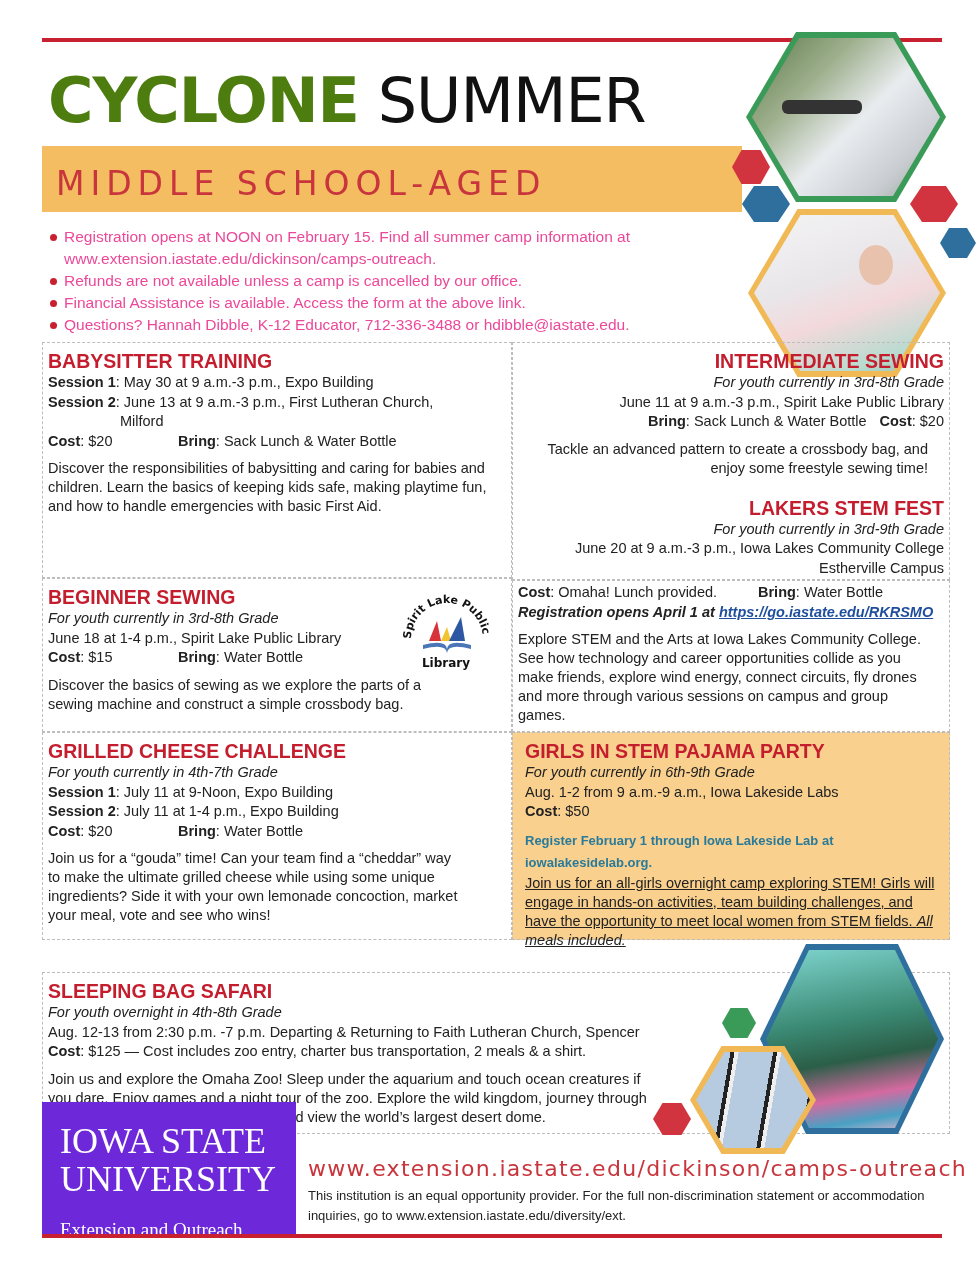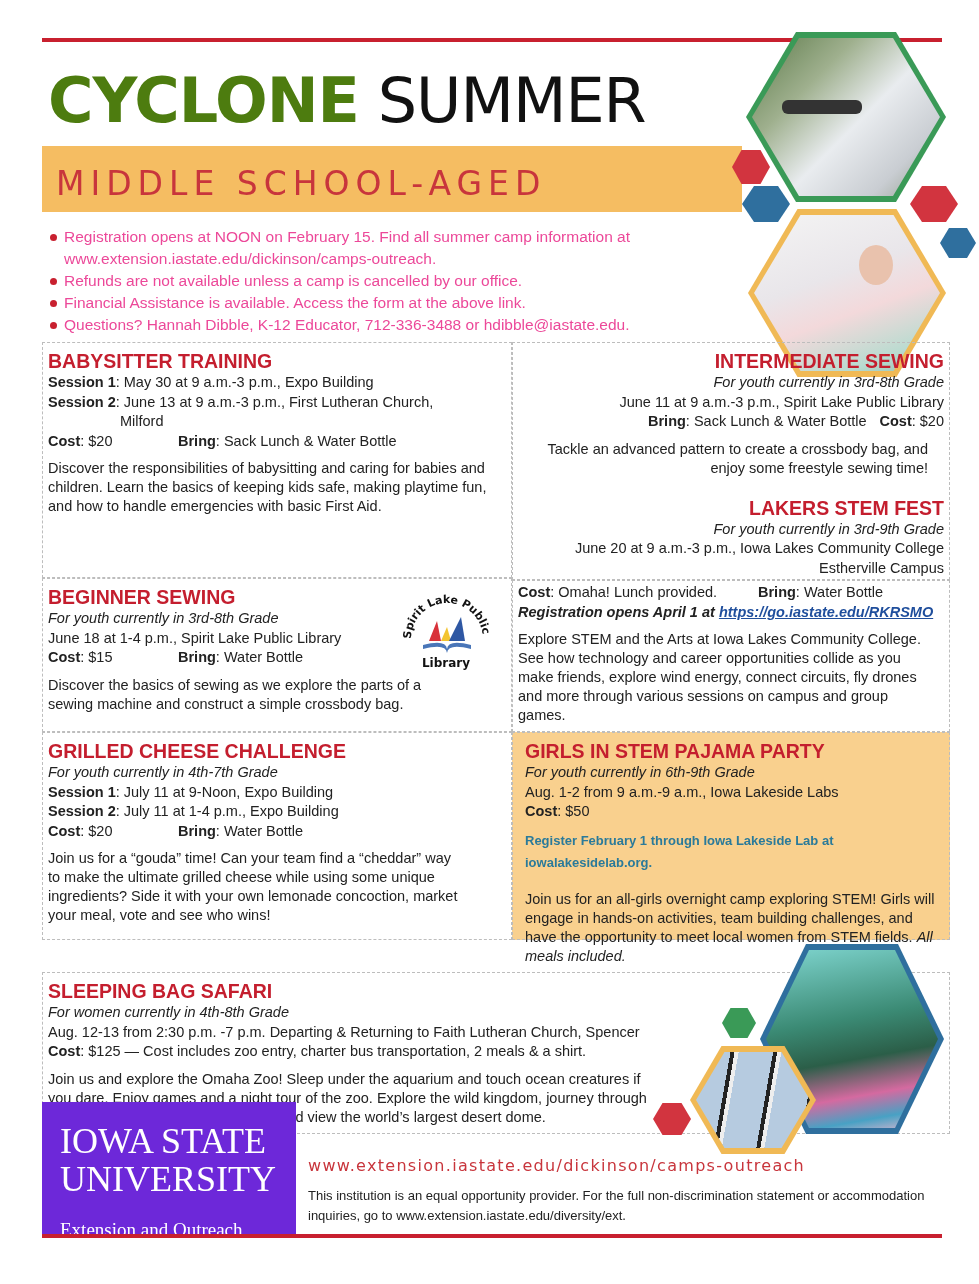--- a/index.html
+++ b/index.html
@@ -30,21 +30,21 @@
   .teal { color: #2a7a9a; font-weight: bold; font-size: 13px; line-height: 22px; margin-top: 8px; }
 
   .hex { position: absolute; clip-path: polygon(25% 0, 75% 0, 100% 50%, 75% 100%, 25% 100%, 0 50%); }
   .photo-frame { position: absolute; clip-path: polygon(25% 0, 75% 0, 100% 50%, 75% 100%, 25% 100%, 0 50%); }
   .photo-inner { position: absolute; left: 6px; top: 6px; right: 6px; bottom: 6px; clip-path: polygon(25% 0, 75% 0, 100% 50%, 75% 100%, 25% 100%, 0 50%); }
 
   .footer-logo { left: 42px; top: 1102px; width: 254px; height: 136px; background: #6d28d9; color: #fff; font-family: "Liberation Serif", "DejaVu Serif", serif; }
   .footer-logo .l1 { position: absolute; left: 18px; top: 18px; font-size: 36px; letter-spacing: 0; white-space: nowrap; }
   .footer-logo .l2 { position: absolute; left: 18px; top: 56px; font-size: 36px; white-space: nowrap; }
   .footer-logo .l3 { position: absolute; left: 18px; top: 117px; font-size: 19px; white-space: nowrap; }
-  .footer-url { left: 308px; top: 1156px; font-size: 16px; color: #c8353c; letter-spacing: 1.3px; white-space: nowrap; font-family: "DejaVu Sans", sans-serif; }
+  .footer-url { left: 308px; top: 1156px; font-size: 22px; color: #c8353c; letter-spacing: 1.3px; white-space: nowrap; font-family: "DejaVu Sans", sans-serif; }
   .footer-note { left: 308px; top: 1186px; width: 620px; font-size: 13px; line-height: 20px; color: #222; }
   .bottom-rule { left: 42px; top: 1234px; width: 900px; height: 4px; background: #c8202f; }
 </style>
 </head>
 <body>
 
 <div class="abs top-rule"></div>
 <div class="abs title">
   <span class="red">CYCLONE</span>
   <span class="blk">SUMMER</span>
@@ -131,26 +131,26 @@
   <div class="line" style="position:relative;"><span class="b">Cost</span><span>: $20</span><span class="bring"><span class="b">Bring</span><span>: Water Bottle</span></span></div>
   <div class="para" style="width:410px;">Join us for a “gouda” time! Can your team find a “cheddar” way to make the ultimate grilled cheese while using some unique ingredients? Side it with your own lemonade concoction, market your meal, vote and see who wins!</div>
 </div>
 
 <div class="box" style="left:512px;top:732px;width:438px;height:208px;padding:6px 12px;background:#f9d08e;">
   <div class="card-h">GIRLS IN STEM PAJAMA PARTY</div>
   <div class="line it">For youth currently in 6th-9th Grade</div>
   <div class="line">Aug. 1-2 from 9 a.m.-9 a.m., Iowa Lakeside Labs</div>
   <div class="line"><span class="b">Cost</span><span>: $50</span></div>
   <div class="teal" style="width:330px;">Register February 1 through Iowa Lakeside Lab at iowalakesidelab.org.</div>
-  <div class="para" style="margin-top:16px;width:410px;"><span>Join us for an all-girls overnight camp exploring STEM! Girls will engage in hands-on activities, team building challenges, and have the opportunity to meet local women from STEM fields. </span><span class="it">All meals included.</span></div>
+  <div class="para" style="margin-top:0;width:410px;text-decoration:underline;"><span>Join us for an all-girls overnight camp exploring STEM! Girls will engage in hands-on activities, team building challenges, and have the opportunity to meet local women from STEM fields. </span><span class="it">All meals included.</span></div>
 </div>
 
 <div class="box" style="left:42px;top:940px;width:908px;height:162px;padding:6px 5px;margin-top:32px;">
   <div class="card-h">SLEEPING BAG SAFARI</div>
-  <div class="line it">For women currently in 4th-8th Grade</div>
+  <div class="line it">For youth overnight in 4th-8th Grade</div>
   <div class="line">Aug. 12-13 from 2:30 p.m. -7 p.m. Departing &amp; Returning to Faith Lutheran Church, Spencer</div>
   <div class="line"><span class="b">Cost</span><span>: $125 — Cost includes zoo entry, charter bus transportation, 2 meals &amp; a shirt.</span></div>
   <div class="para" style="width:600px;">Join us and explore the Omaha Zoo! Sleep under the aquarium and touch ocean creatures if you dare. Enjoy games and a night tour of the zoo. Explore the wild kingdom, journey through Madagascar, trek around the arctic, and view the world’s largest desert dome.</div>
 </div>
 
 <div class="hex" style="left:722px;top:1008px;width:34px;height:30px;background:#3a9a57;"></div>
 <div class="hex" style="left:653px;top:1103px;width:38px;height:32px;background:#d2343f;"></div>
 <div class="photo-frame" style="left:760px;top:944px;width:184px;height:190px;background:#2f6f9e;">
   <div class="photo-inner" style="background:linear-gradient(170deg,#7fd5cf 0%,#3b8a74 40%,#2b5e48 60%,#d46aa0 78%,#48a1c4 90%,#e3b6cf 100%);"></div>
 </div>

